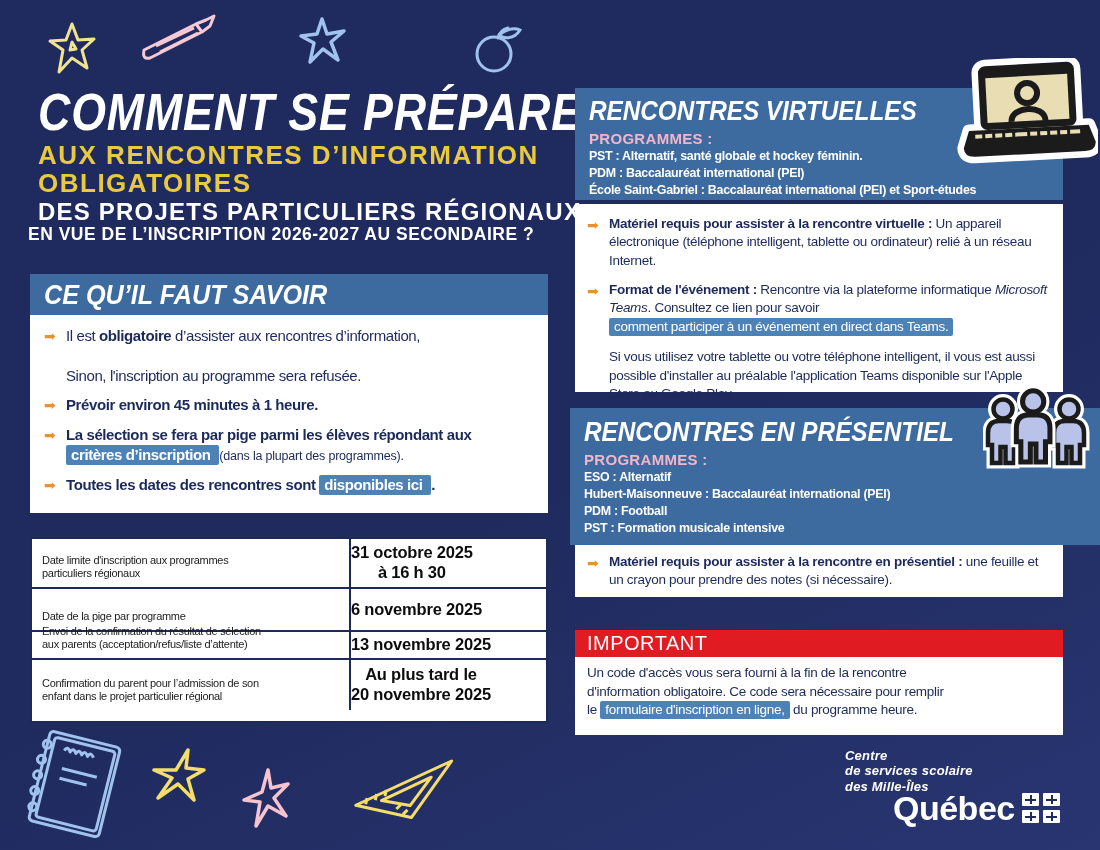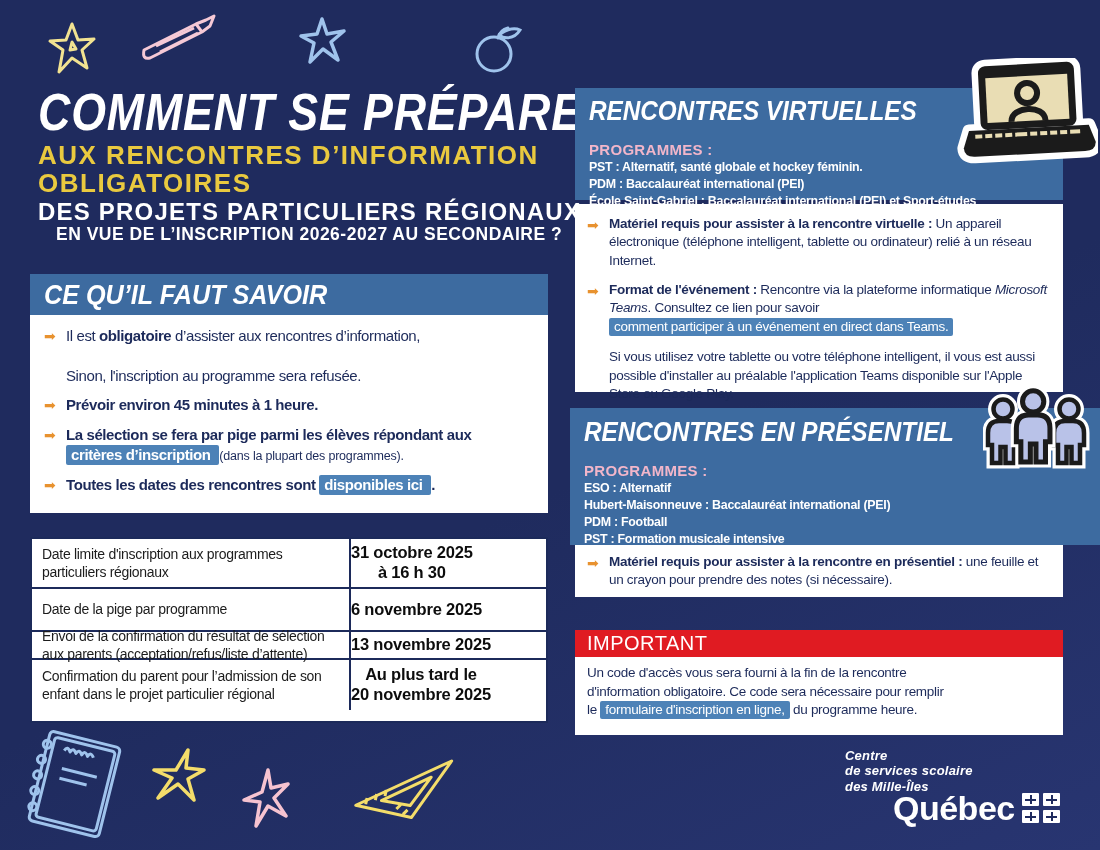--- a/index.html
+++ b/index.html
@@ -37,31 +37,31 @@
   .b{font-weight:bold}
   .i{font-style:italic}
   .sm{font-size:12.5px;font-weight:normal;letter-spacing:-.2px}
   .hl{background:var(--steel-light);color:#fff;padding:1px 5px 2px;border-radius:2px}
 
   
   #dates-table{left:30px;top:537px;width:518px;height:186px;background:#fff;
                border:2px solid var(--ink)}
   .trow{display:flex;border-top:2px solid var(--ink)}
   .trow:first-child{border-top:none}
-  .tlabel{width:317px;padding:7px 4px 6px 10px;font-size:14px;letter-spacing:-.3px;
-          color:var(--table-ink);display:flex;align-items:center;line-height:1.25}
+  .tlabel{width:317px;padding:7px 4px 6px 10px;font-size:11px;letter-spacing:-.3px;
+          color:var(--table-ink);display:flex;align-items:flex-end;line-height:1.25}
   .tvalue{flex:1;border-left:2px solid var(--ink);display:flex;align-items:center;
           justify-content:flex-start;text-align:center;font-size:16.5px;font-weight:bold;
           color:#0d0d0d;line-height:1.2;letter-spacing:-.2px}
   .rh1{height:48px}.rh2{height:43px}.rh3{height:28px}.rh4{height:52px}
 
   
   #virt-box{left:575px;top:88px;width:488px;height:112px;padding:8px 12px 0 14px}
   #virt-box .panel-title{font-size:27px}
-  .prog-label{color:var(--pink);font-weight:bold;font-size:15px;margin-top:14px;letter-spacing:.3px}
+  .prog-label{color:var(--pink);font-weight:bold;font-size:15px;margin-top:3px;letter-spacing:.3px}
   .prog-line{font-weight:bold;font-size:13.5px;letter-spacing:-.3px;line-height:17px;
              white-space:nowrap;transform:scaleX(.92);transform-origin:left center}
   #virt-content{left:575px;top:204px;width:488px;height:188px;padding:11px 12px 10px 12px;
                 font-size:13.5px;letter-spacing:-.3px;line-height:1.36}
   #virt-content .bullet{font-size:13.5px;letter-spacing:-.3px;line-height:1.36;margin-bottom:11px}
   .note-para{padding-left:22px;margin-top:12px}
 
   #pres-box{left:570px;top:408px;width:532px;height:137px;padding:9px 16px 0 14px}
   #pres-box .panel-title{font-size:27px}
   #pres-content{left:575px;top:545px;width:488px;height:52px;padding:8px 12px 0 12px}
@@ -138,21 +138,21 @@
       <path d="M4 52 L104 18 L58 70 Z"></path>
       <path d="M30 50 L82 32 L58 58 Z"></path>
       <path d="M14 52 L16 46 M24 49 L26 43 M34 46 L36 40 M44 60 L49 56 M50 66 L55 62"></path>
     </g>
   </svg>
 
   <div class="abs big-title"><span>COMMENT SE PRÉPARER</span></div>
   <div class="abs sub-yellow" style="left:38px;top:140px">AUX RENCONTRES D’INFORMATION</div>
   <div class="abs sub-yellow" style="left:38px;top:168px">OBLIGATOIRES</div>
   <div class="abs sub-white1" style="left:38px;top:198px">DES PROJETS PARTICULIERS RÉGIONAUX</div>
-  <div class="abs sub-white2" style="left:56px;top:224px">EN VUE DE L’INSCRIPTION 2026-2027 AU SECONDAIRE ?</div>
+  <div class="abs sub-white2" style="left:28px;top:224px">EN VUE DE L’INSCRIPTION 2026-2027 AU SECONDAIRE ?</div>
 
   <div class="abs bluebox panel-title" id="savoir-header">
     <span>CE QU’IL FAUT SAVOIR</span>
   </div>
   <div class="abs whitebox" id="savoir-body">
     <div class="bullet">
       <span class="arrow">➡</span>
       <span><span>Il est </span><span class="b">obligatoire</span><span> d’assister aux rencontres d’information,</span><br><br><span>Sinon, l'inscription au programme sera refusée.</span></span>
     </div>
     <div class="bullet">

